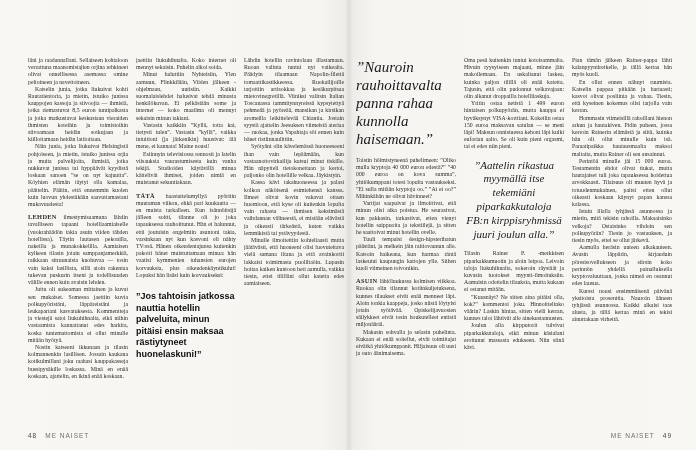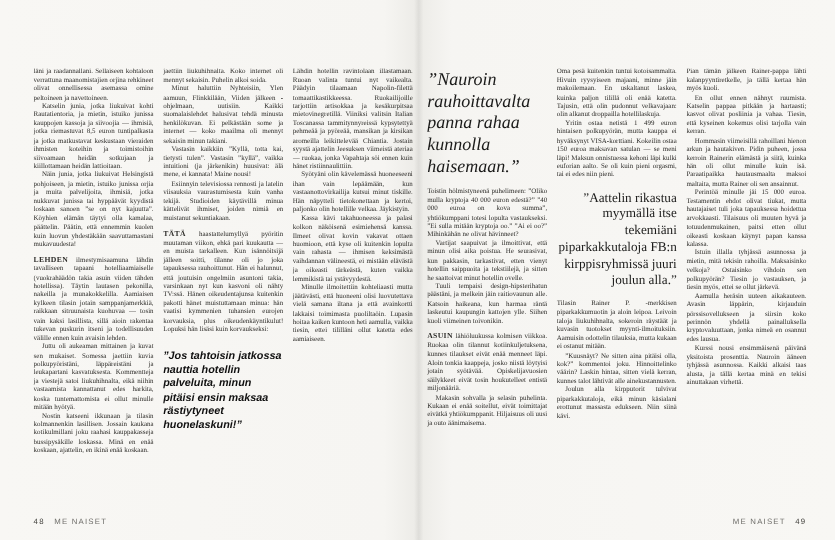--- a/index.html
+++ b/index.html
@@ -29,26 +29,26 @@
   .c4 { left:356px; } .c5 { left:464px; } .c6 { left:572px; }
   .para { margin:0; }
   .indent { text-indent:7px; }
   .section { margin-top:5px; }
   .lead { font-weight:bold; font-size:6.4px; letter-spacing:0.3px; }
   .pq1 {
     font-style:italic; font-size:15px; line-height:18px;
     color:#1b1b1a; margin:1px 0 9px; text-align:left; text-indent:0;
   }
   .pq2 {
-    font-size:11px; line-height:13.8px;
-    color:#1b1b1a; margin:8px 0 9px; text-align:right; text-indent:0;
+    font-style:italic; font-size:11px; line-height:13.8px;
+    color:#1b1b1a; margin:8px 0 9px; text-align:center; text-indent:0;
   }
   .bq {
     font-family:"Liberation Sans", sans-serif;
-    font-weight:700; font-style:italic;
+    font-weight:700; 
     font-size:9px; line-height:11.6px;
     color:#0f0f0f; margin-top:12px; text-align:left; text-indent:0;
   }
   .footer {
     position:absolute; bottom:11px;
     font-family:"Liberation Sans", sans-serif;
     font-size:6.5px; letter-spacing:1px; color:#6f6e6a;
     display:flex; gap:8px; align-items:baseline;
   }
   .fl { left:28px; } .fr { right:24px; }

